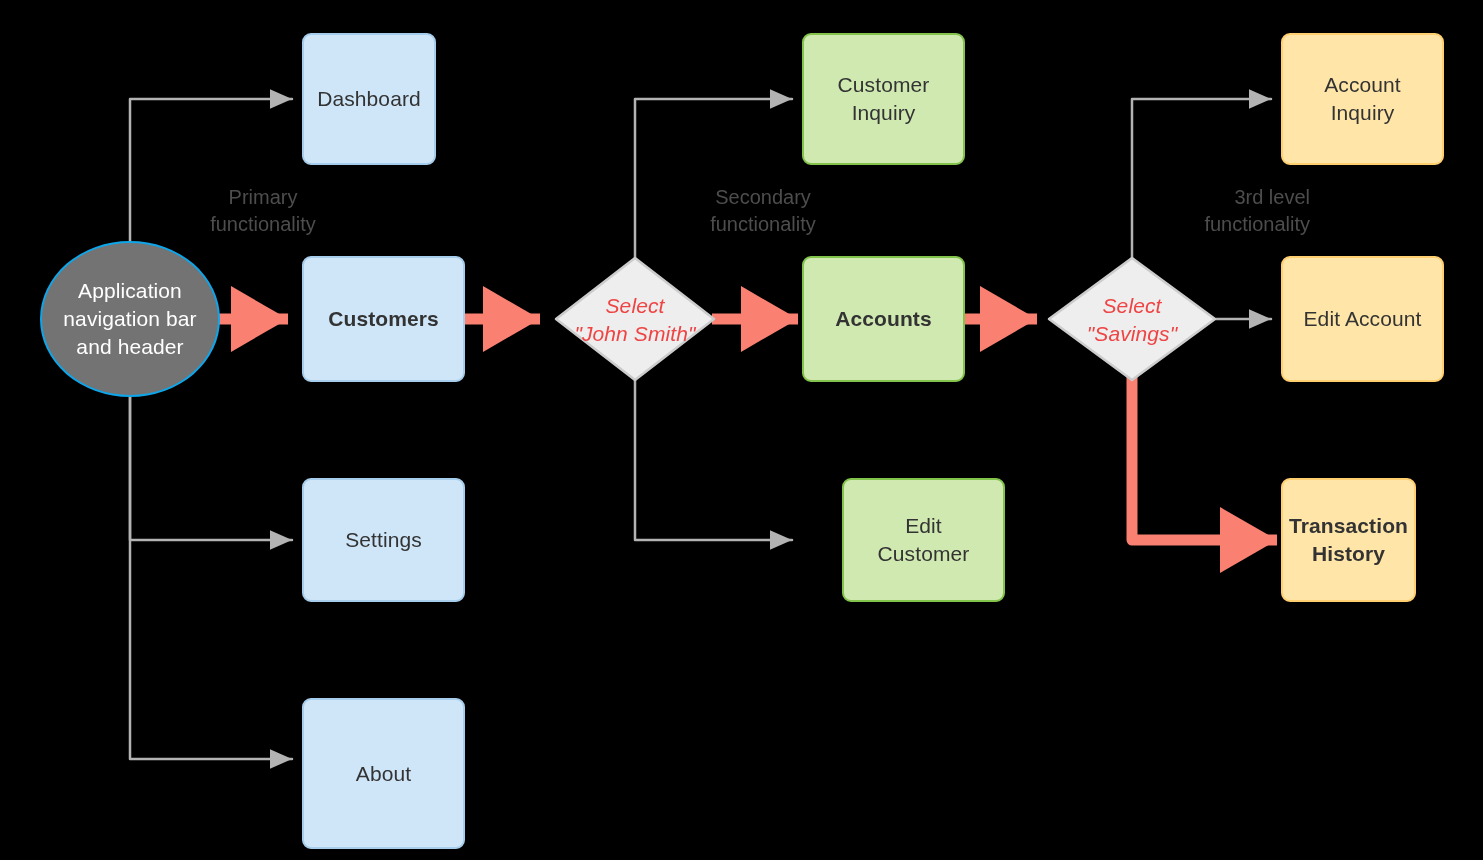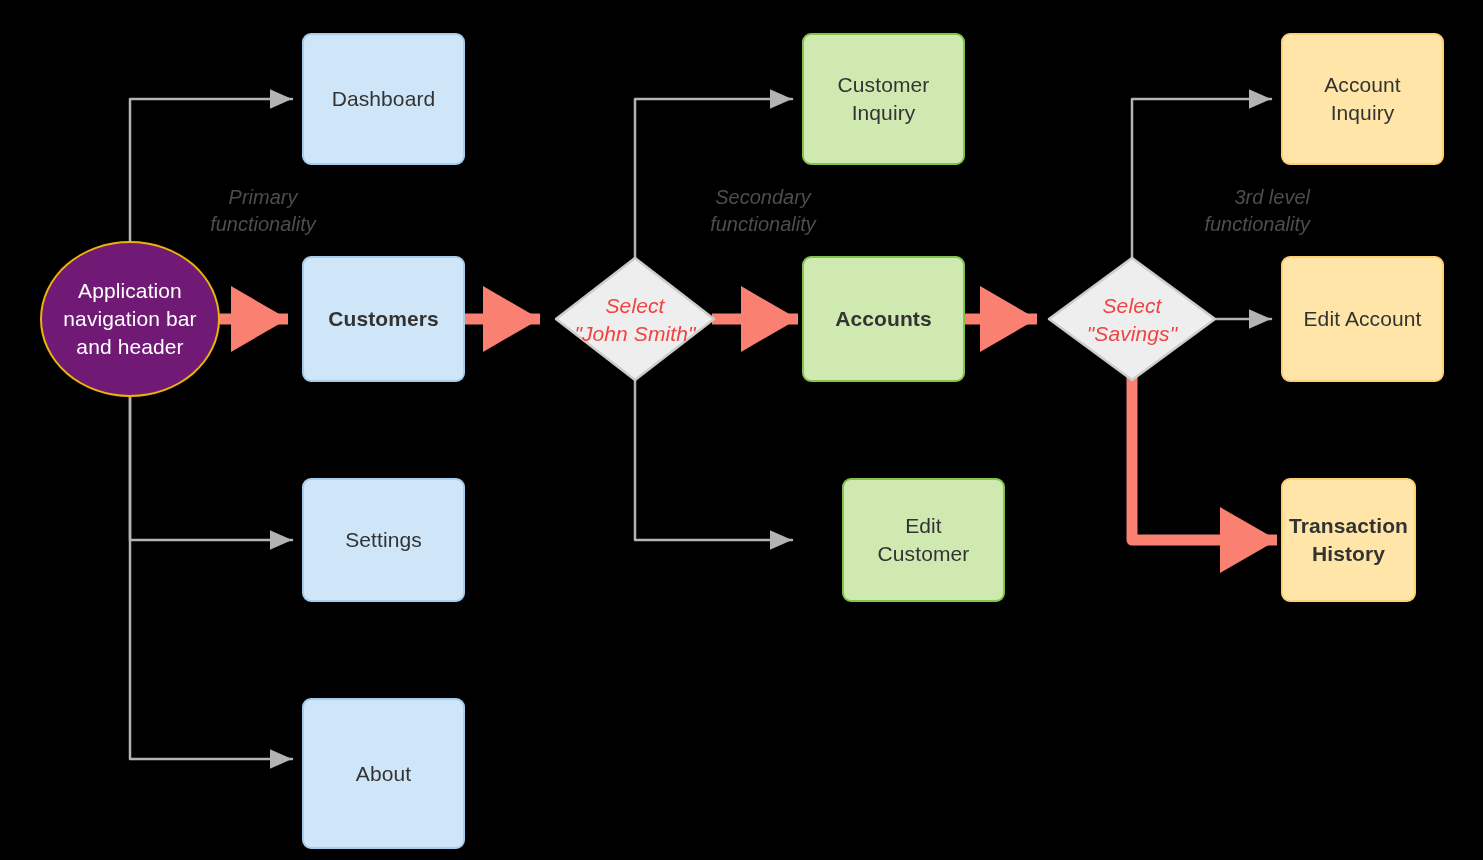--- a/index.html
+++ b/index.html
@@ -37,36 +37,35 @@
   .node.rect {
     border-radius: 9px;
     border-width: 2px;
     border-style: solid;
   }
   .node.blue   { background: #cfe6f9; border-color: #a6cdeb; }
   .node.green  { background: #cfe9b0; border-color: #82c44b; }
   .node.yellow { background: #ffe6a8; border-color: #ffcf70; }
   .node.bold   { font-weight: bold; }
   .node.ellipse {
-    background: #701a75;
-    border: 2px solid #eab308;
+    background: #737373;
+    border: 2px solid #0ea5e9;
     border-radius: 50%;
     color: #ffffff;
     font-size: 21px;
   }
   .node.diamond-label {
     color: #ef4444;
     font-style: italic;
     font-size: 21px;
     background: transparent;
     border: none;
   }
   .edge-label {
     position: absolute;
-    font-style: italic;
     color: #4d4d4d;
     font-size: 20px;
     line-height: 1.34;
     text-align: center;
     white-space: pre-line;
   }
   .node-text { display: block; white-space: pre-line; }
 </style>
 </head>
 <body>
@@ -108,21 +107,21 @@
       <polygon points="1132,258 1215,319 1132,380 1049,319" fill="#eeeeee" stroke="#cccccc"></polygon>
     </g>
   </svg>
 
   <div class="node ellipse" style="left:40px; top:241px; width:180px; height:156px;">
     <span class="node-text">Application
 navigation bar
 and header</span>
   </div>
 
-  <div class="node rect blue" style="left:302px; top:33px; width:163px; height:132px;">
+  <div class="node rect blue" style="left:302px; top:33px; width:134px; height:132px;">
     <span class="node-text">Dashboard</span>
   </div>
 
   <div class="node rect blue bold" style="left:302px; top:256px; width:163px; height:126px;">
     <span class="node-text">Customers</span>
   </div>
 
   <div class="node rect blue" style="left:302px; top:478px; width:163px; height:124px;">
     <span class="node-text">Settings</span>
   </div>

